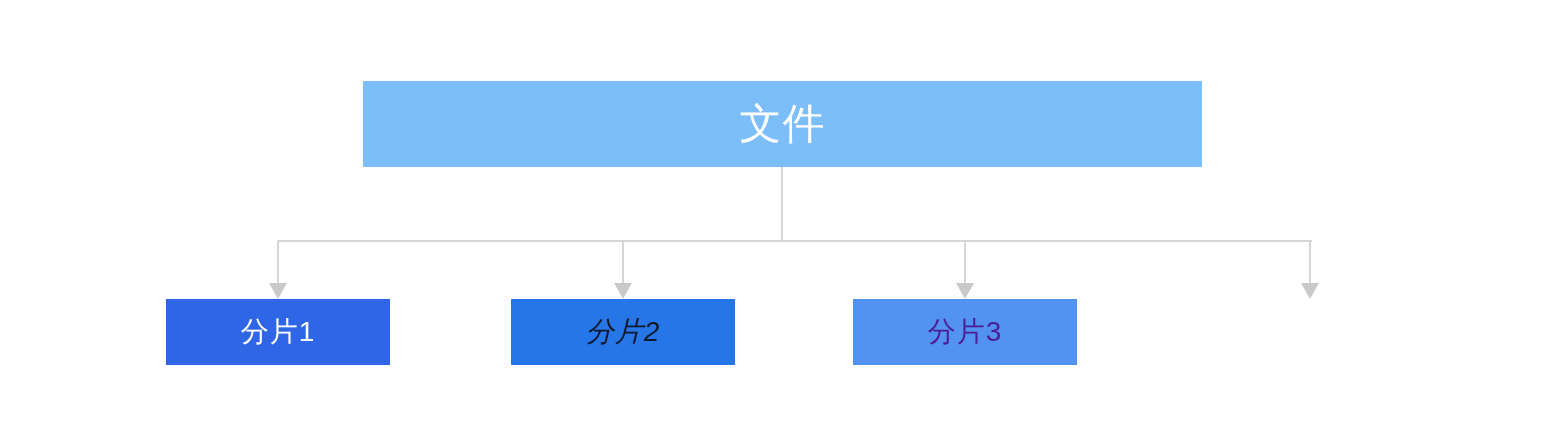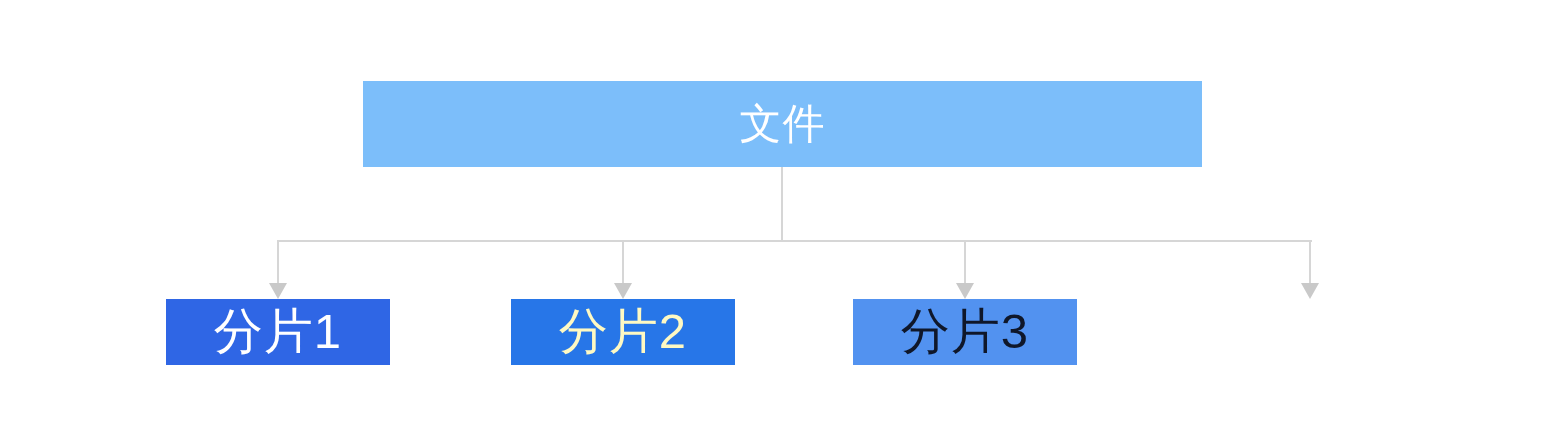--- a/index.html
+++ b/index.html
@@ -27,21 +27,21 @@
     left: 363px;
     top: 81px;
     width: 839px;
     height: 86px;
     font-size: 42px;
   }
   .node-shard {
     top: 299px;
     width: 224px;
     height: 66px;
-    font-size: 49px;
+    font-size: 28px;
   }
   .shard-1 { left: 166px; }
   .shard-2 { left: 511px; }
   .shard-3 { left: 853px; }
   .shard-4 { left: 1198px; }
 
   .line {
     position: absolute;
   }
   .line-stem {
@@ -100,22 +100,22 @@
 
   <div class="arrow-down arrow-1" style="border-top-color: rgb(201, 201, 201);"></div>
   <div class="arrow-down arrow-2" style="border-top-color: rgb(201, 201, 201);"></div>
   <div class="arrow-down arrow-3" style="border-top-color: rgb(201, 201, 201);"></div>
   <div class="arrow-down arrow-4" style="border-top-color: rgb(201, 201, 201);"></div>
 
   <div class="node node-shard shard-1" style="background-color: rgb(47, 102, 229); color: rgb(255, 255, 255);">
     <span>分片1</span>
   </div>
 
-  <div class="node node-shard shard-2" style="background-color: rgb(39, 118, 232); color: #fef9c3;">
+  <div class="node node-shard shard-2" style="background-color: rgb(39, 118, 232); color: #0f172a; font-style: italic;">
     <span>分片2</span>
   </div>
 
-  <div class="node node-shard shard-3" style="background-color: rgb(82, 146, 240); color: #0f172a;">
+  <div class="node node-shard shard-3" style="background-color: rgb(82, 146, 240); color: #4c1d95;">
     <span>分片3</span>
   </div>
 
 
 </div>
 
 </body></html>

